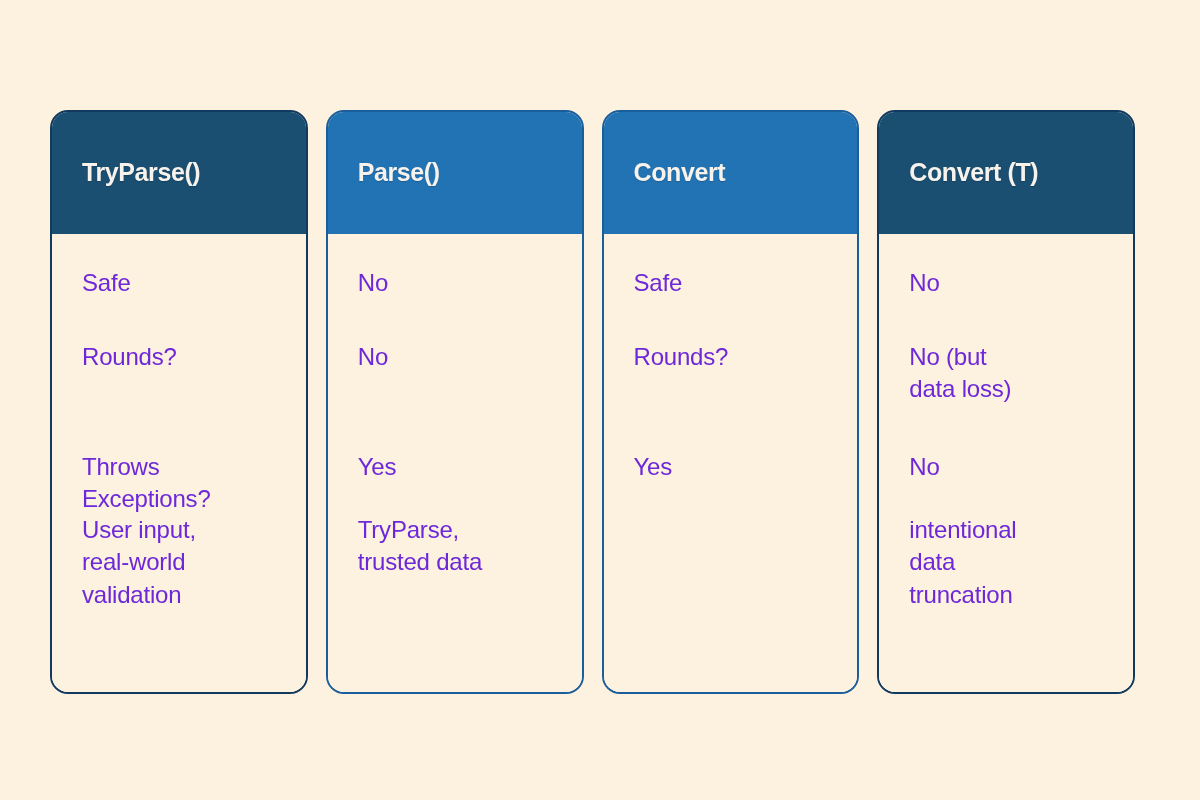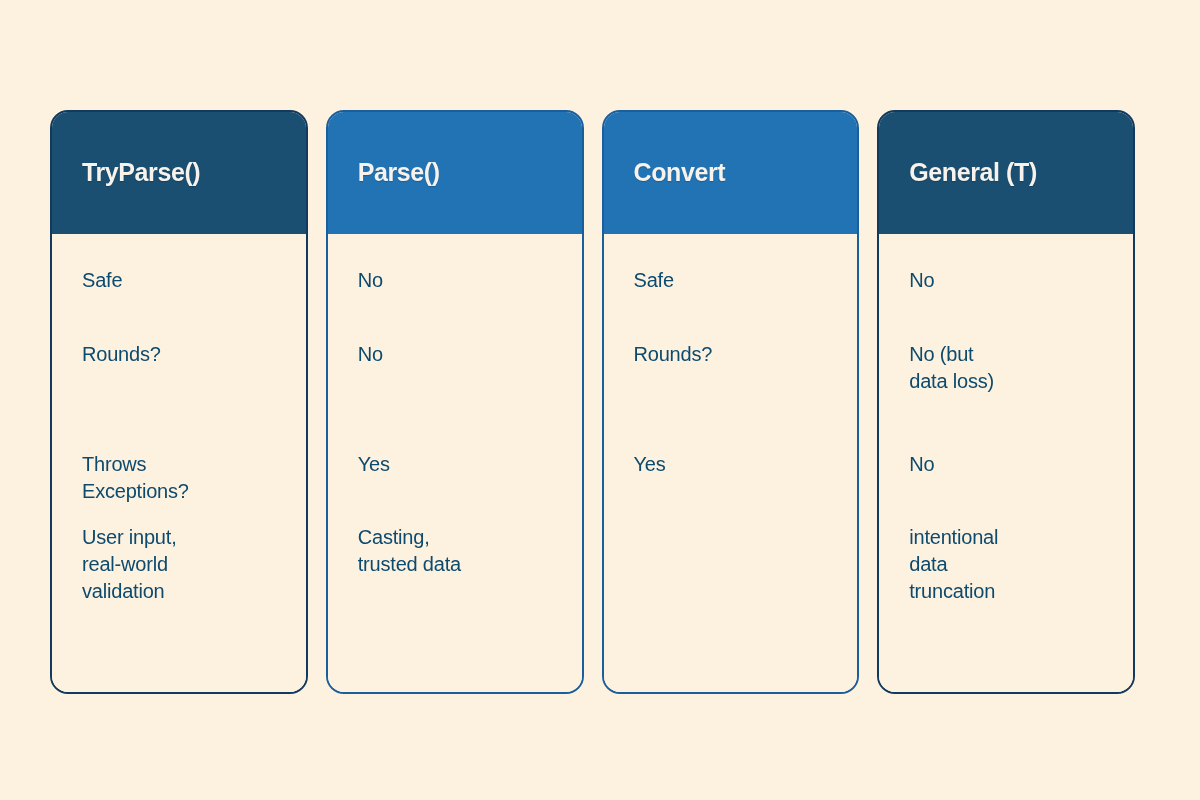--- a/index.html
+++ b/index.html
@@ -76,30 +76,30 @@
     flex: 1 1 auto;
     position: relative;
     padding: 0 16px 0 30px;
     background: #fdf1e0;
   }
 
   .cell {
     position: absolute;
     left: 30px;
     right: 14px;
-    color: #0c4a6e;
-    font-size: 20px;
+    color: #6d28d9;
+    font-size: 24px;
     line-height: 1.35;
     letter-spacing: -0.2px;
   }
 
   .cell-row-0 { top: 33px; }
   .cell-row-1 { top: 107px; }
   .cell-row-2 { top: 181px; margin-top: 36px; }
-  .cell-row-3 { top: 290px; }
+  .cell-row-3 { top: 280px; }
 
   .cell .line { display: block; }
 </style>
 </head>
 <body>
 
 <div class="canvas">
   <div class="cards">
       <div class="card">
         <div class="card-header">
@@ -131,21 +131,21 @@
           <div class="cell cell-row-0">
             <span class="line">No</span>
           </div>
           <div class="cell cell-row-1">
             <span class="line">No</span>
           </div>
           <div class="cell cell-row-2">
             <span class="line">Yes</span>
           </div>
           <div class="cell cell-row-3">
-            <span class="line">Casting,</span>
+            <span class="line">TryParse,</span>
             <span class="line">trusted data</span>
           </div>
         </div>
       </div>
       <div class="card accent-light">
         <div class="card-header">
           <div class="card-header-title">Convert</div>
         </div>
         <div class="card-body">
           <div class="cell cell-row-0">
@@ -154,21 +154,21 @@
           <div class="cell cell-row-1">
             <span class="line">Rounds?</span>
           </div>
           <div class="cell cell-row-2">
             <span class="line">Yes</span>
           </div>
         </div>
       </div>
       <div class="card">
         <div class="card-header">
-          <div class="card-header-title">General (T)</div>
+          <div class="card-header-title">Convert (T)</div>
         </div>
         <div class="card-body">
           <div class="cell cell-row-0">
             <span class="line">No</span>
           </div>
           <div class="cell cell-row-1">
             <span class="line">No (but</span>
             <span class="line">data loss)</span>
           </div>
           <div class="cell cell-row-2">

